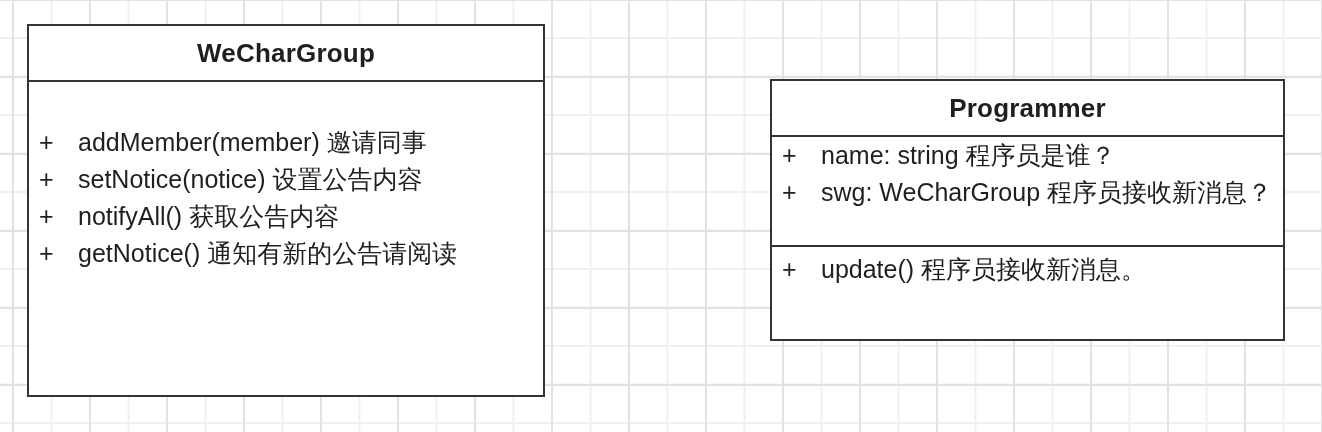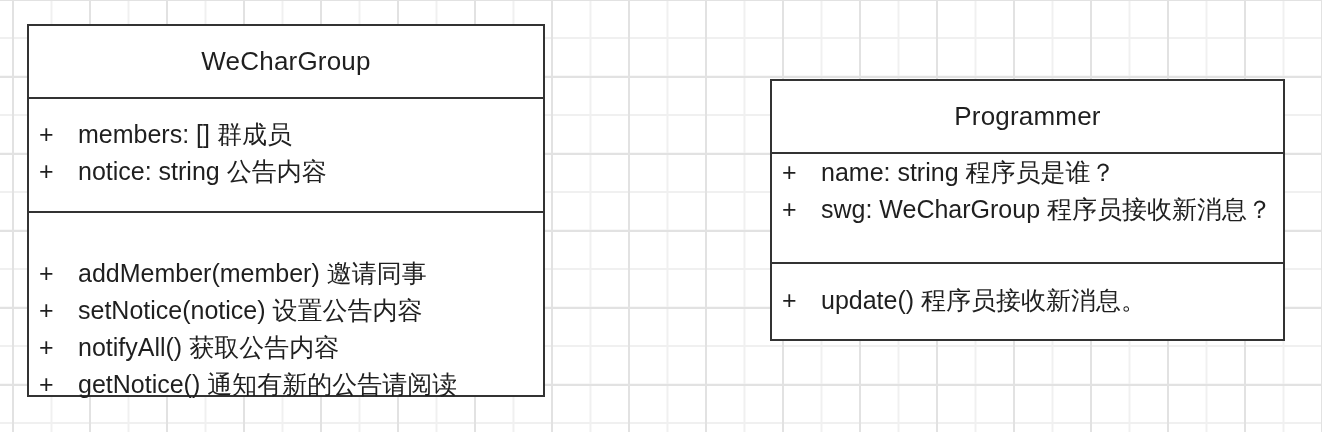--- a/index.html
+++ b/index.html
@@ -30,61 +30,53 @@
   .class-box {
     position: absolute;
     background: #ffffff;
     border: 2px solid var(--border-color);
     color: var(--text-color);
   }
   .class-box.left  { left: 27px;  top: 24px; width: 518px; height: 373px; }
   .class-box.right { left: 770px; top: 79px; width: 515px; height: 262px; }
 
   .class-title {
-    height: 73px;
+    height: 56px;
     border-bottom: 2px solid var(--border-color);
     display: flex; align-items: center; justify-content: center;
-    font-size: 26px; font-weight: 400;
+    font-size: 26px; font-weight: 700;
     letter-spacing: 0.2px;
   }
   .section {
     border-bottom: 2px solid var(--border-color);
   }
   .section:last-child { border-bottom: none; }
   .class-box.left  .attrs   { height: 114px; padding-top: 17px; }
   .class-box.left  .methods { height: 180px; padding-top: 14px; margin-top: 28px; }
   .class-box.right .attrs   { height: 110px; }
-  .class-box.right .methods { height: 73px;  padding-top: 18px; }
+  .class-box.right .methods { height: 73px;  padding-top: 4px; }
 
   .row {
     line-height: 37px;
     font-size: 25px;
     font-weight: 500;
     padding-left: 10px;
     white-space: nowrap;
   }
   .vis { display: inline-block; width: 39px; }
   .txt { display: inline; }
 </style>
 </head>
 <body>
 
 <div class="canvas">
 
   <div class="class-box left">
     <div class="class-title">WeCharGroup</div>
 
-    <div class="section attrs">
-      <div class="row">
-        <span class="vis">+</span><span class="txt">members: [] 群成员</span>
-      </div>
-      <div class="row">
-        <span class="vis">+</span><span class="txt">notice: string 公告内容</span>
-      </div>
-    </div>
 
     <div class="section methods">
       <div class="row">
         <span class="vis">+</span><span class="txt">addMember(member) 邀请同事</span>
       </div>
       <div class="row">
         <span class="vis">+</span><span class="txt">setNotice(notice) 设置公告内容</span>
       </div>
       <div class="row">
         <span class="vis">+</span><span class="txt">notifyAll() 获取公告内容</span>

